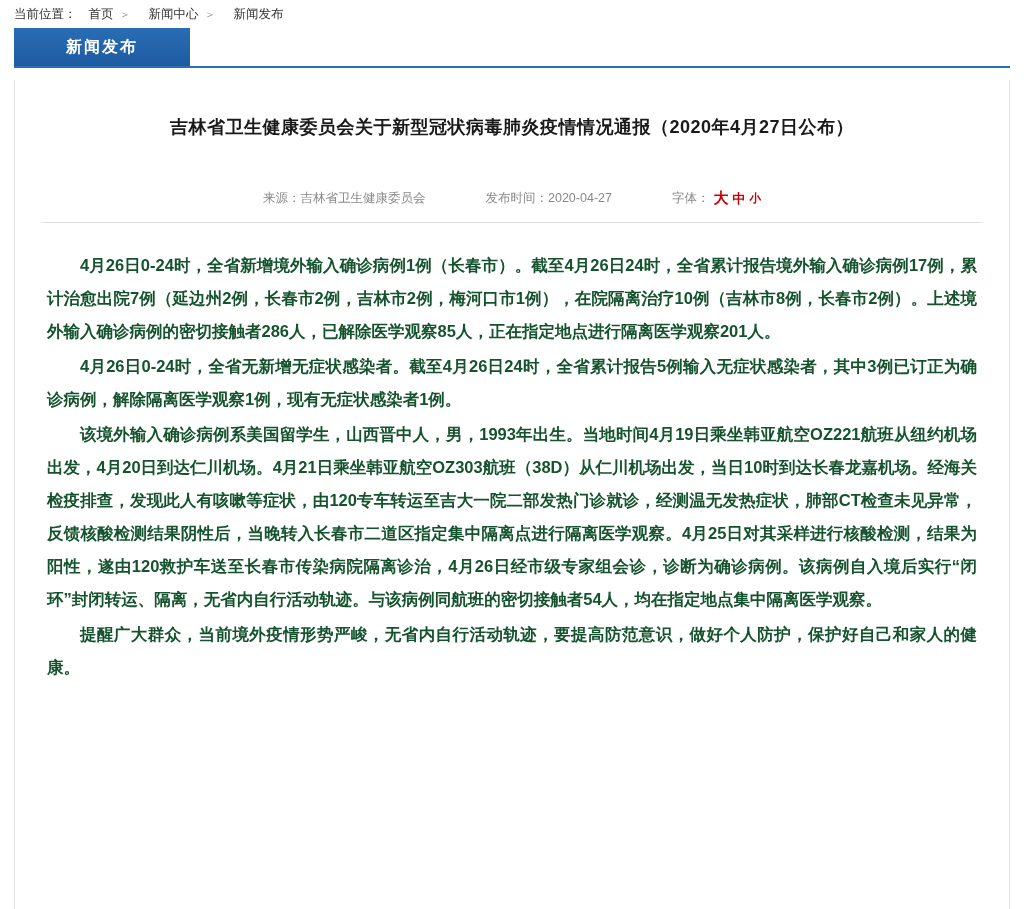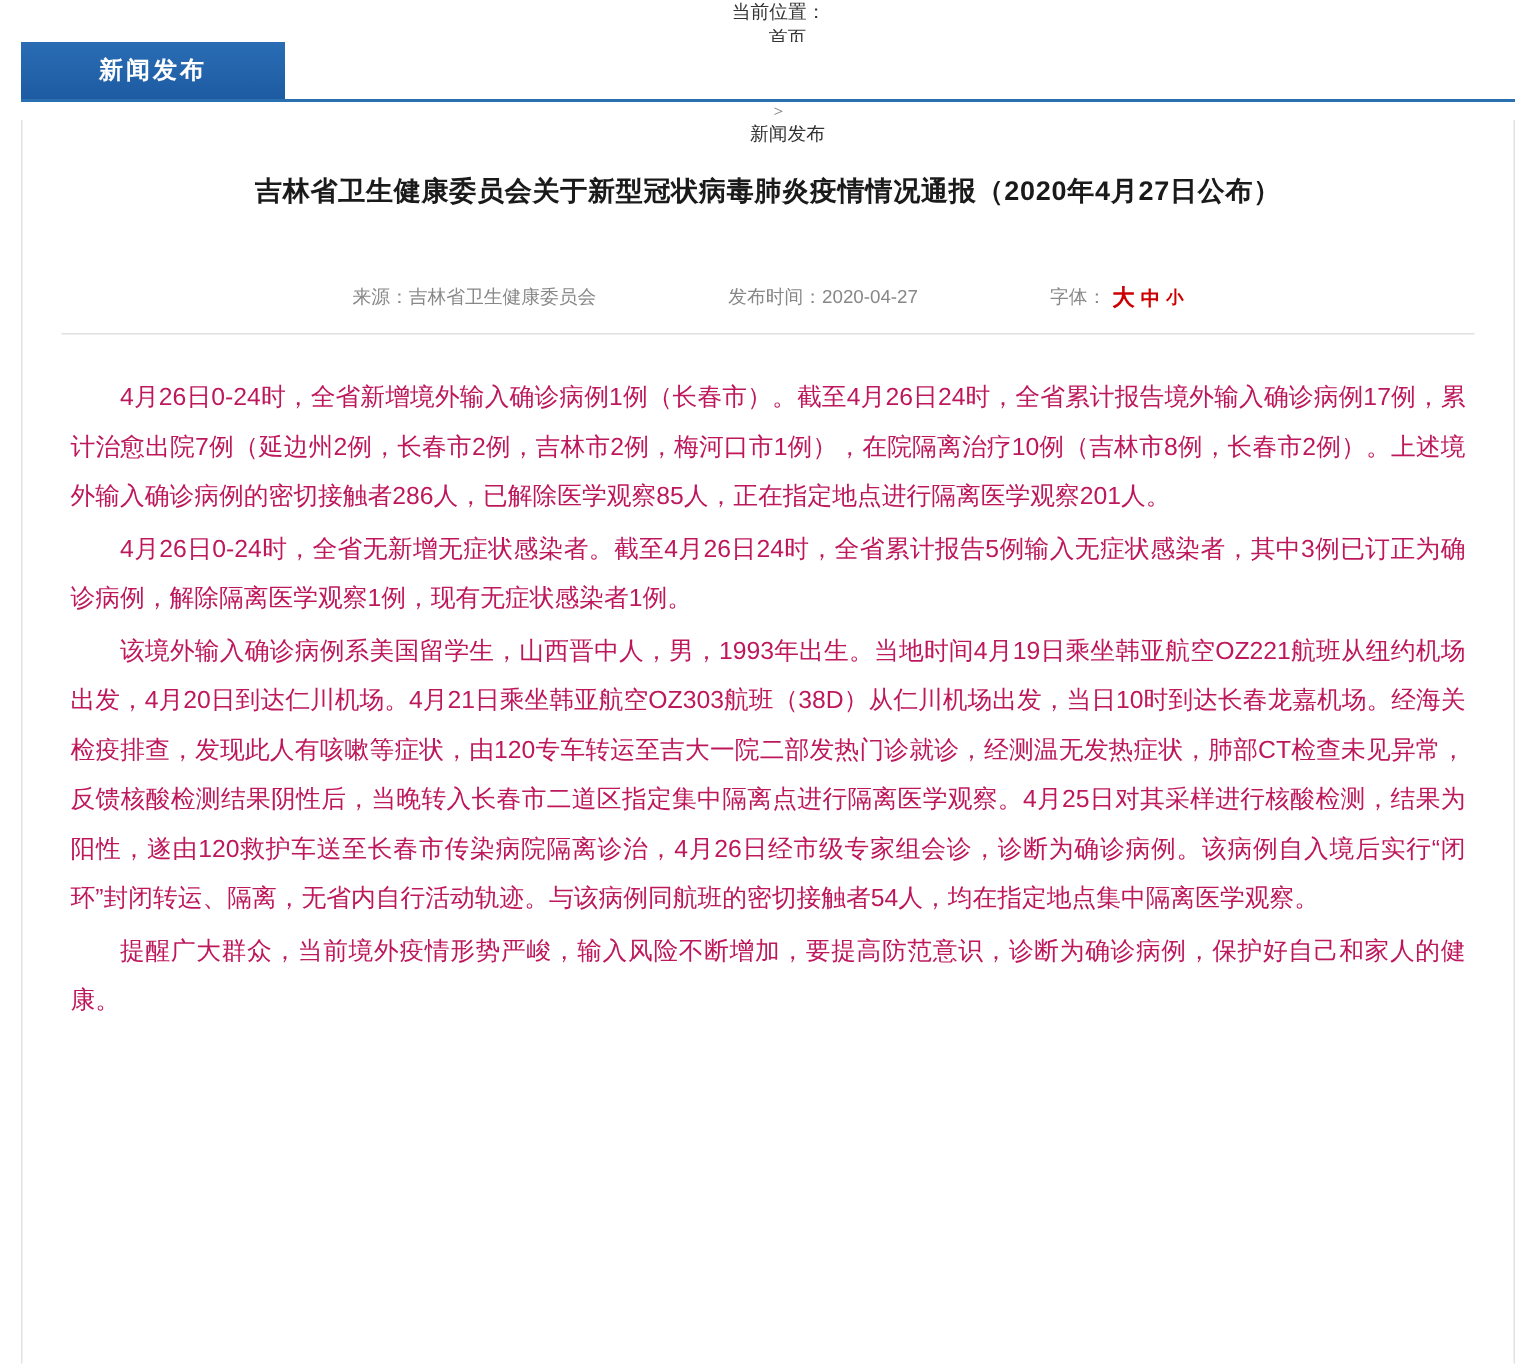--- a/index.html
+++ b/index.html
@@ -22,21 +22,20 @@
   }
   
   .breadcrumb {
     height: 28px;
     display: flex;
     align-items: center;
     padding: 0 0 0 14px;
     font-size: 12.5px;
     color: #333333;
     background: #ffffff;
-    flex-direction: column;
   }
   .breadcrumb .sep {
     margin: 0 6px;
     color: #888888;
     font-size: 11px;
   }
   .breadcrumb a {
     color: #333333;
     text-decoration: none;
     margin-left: 12px;
@@ -83,21 +82,21 @@
     font-weight: bold;
     color: #1a1a1a;
     line-height: 1.5;
     padding: 34px 10px 0 10px;
     letter-spacing: 0.5px;
   }
   .meta-row {
     display: flex;
     align-items: center;
     justify-content: center;
-    gap: 88px;
+    gap: 60px;
     font-size: 12.5px;
     color: #888888;
     padding: 36px 0 14px 0;
   }
   .meta-item { white-space: nowrap; }
   .font-size-ctrl {
     display: flex;
     align-items: center;
     gap: 4px;
     color: #888888;
@@ -113,22 +112,23 @@
 
   .divider {
     border-top: 1px solid #e0e0e0;
     margin: 0 0 0 0;
   }
 
   .content {
     padding: 26px 6px 30px 6px;
     font-size: 16.5px;
     line-height: 2.0;
-    color: #be185d;
+    color: #14532d;
     text-align: justify;
+    font-weight: bold;
   }
   .content p {
     margin: 0 0 2px 0;
     text-indent: 2em;
   }
 </style>
 </head>
 <body>
 
 <div class="page">
@@ -160,17 +160,17 @@
         <span class="fs fs-small">小</span>
       </span>
     </div>
 
     <div class="divider"></div>
 
     <div class="content">
       <p>4月26日0-24时，全省新增境外输入确诊病例1例（长春市）。截至4月26日24时，全省累计报告境外输入确诊病例17例，累计治愈出院7例（延边州2例，长春市2例，吉林市2例，梅河口市1例），在院隔离治疗10例（吉林市8例，长春市2例）。上述境外输入确诊病例的密切接触者286人，已解除医学观察85人，正在指定地点进行隔离医学观察201人。</p>
       <p>4月26日0-24时，全省无新增无症状感染者。截至4月26日24时，全省累计报告5例输入无症状感染者，其中3例已订正为确诊病例，解除隔离医学观察1例，现有无症状感染者1例。</p>
       <p>该境外输入确诊病例系美国留学生，山西晋中人，男，1993年出生。当地时间4月19日乘坐韩亚航空OZ221航班从纽约机场出发，4月20日到达仁川机场。4月21日乘坐韩亚航空OZ303航班（38D）从仁川机场出发，当日10时到达长春龙嘉机场。经海关检疫排查，发现此人有咳嗽等症状，由120专车转运至吉大一院二部发热门诊就诊，经测温无发热症状，肺部CT检查未见异常，反馈核酸检测结果阴性后，当晚转入长春市二道区指定集中隔离点进行隔离医学观察。4月25日对其采样进行核酸检测，结果为阳性，遂由120救护车送至长春市传染病院隔离诊治，4月26日经市级专家组会诊，诊断为确诊病例。该病例自入境后实行“闭环”封闭转运、隔离，无省内自行活动轨迹。与该病例同航班的密切接触者54人，均在指定地点集中隔离医学观察。</p>
-      <p>提醒广大群众，当前境外疫情形势严峻，输入风险不断增加，要提高防范意识，诊断为确诊病例，保护好自己和家人的健康。</p>
+      <p>提醒广大群众，当前境外疫情形势严峻，无省内自行活动轨迹，要提高防范意识，做好个人防护，保护好自己和家人的健康。</p>
     </div>
 
   </div>
 </div>
 
 </body></html>

